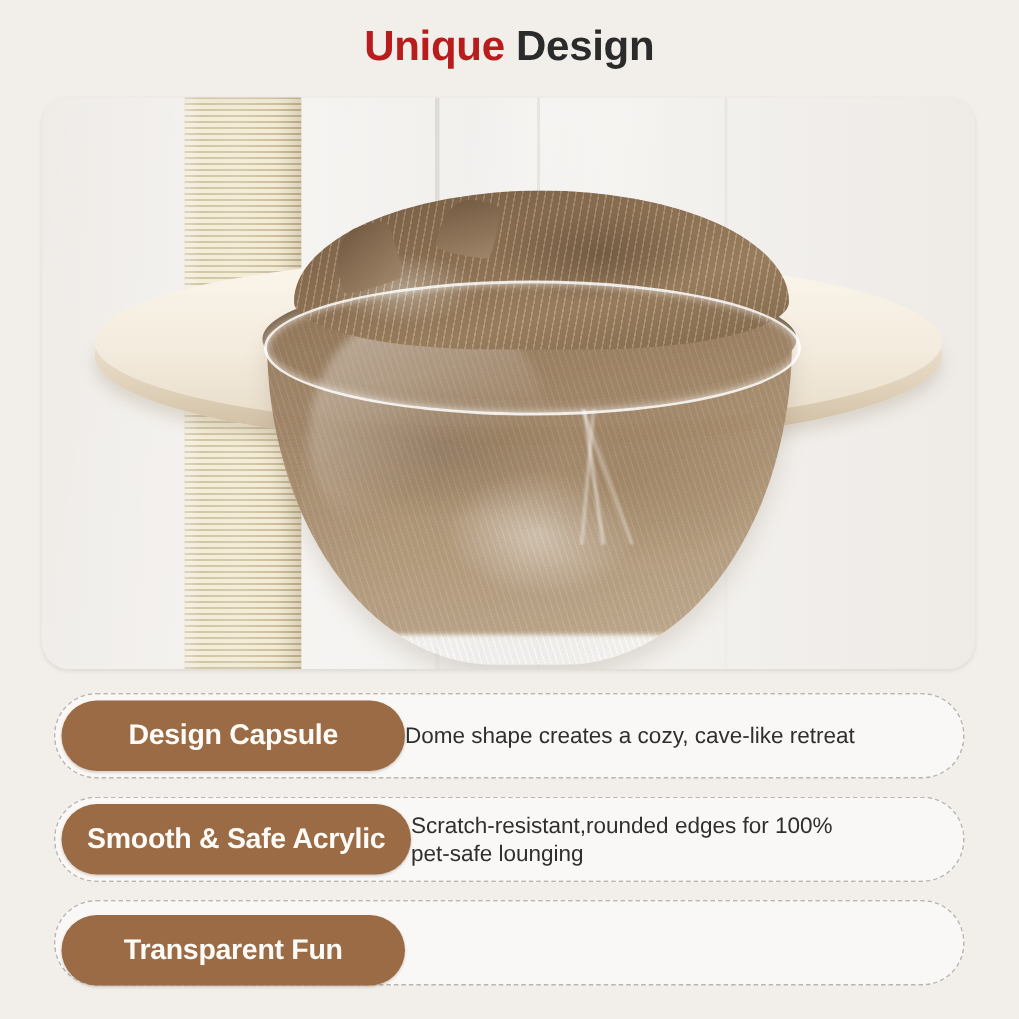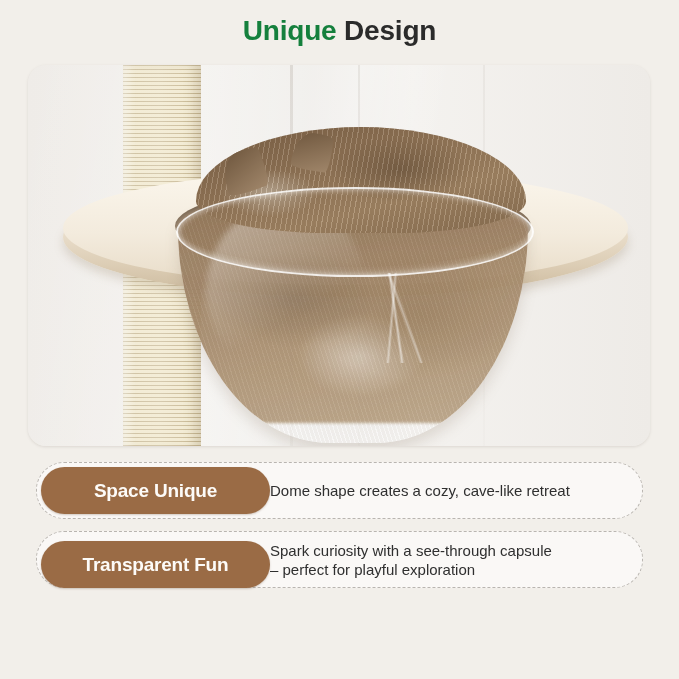--- a/index.html
+++ b/index.html
@@ -18,21 +18,21 @@
   
   .title {
     text-align: center;
     padding-top: 12px;
     font-size: 28px;
     font-weight: bold;
     letter-spacing: -0.2px;
     line-height: 38px;
     white-space: nowrap;
   }
-  .title .accent { color: #15803d; }
+  .title .accent { color: #b91c1c; }
   .title .dark { color: #2b2b2b; }
 
   
   .photo-wrap {
     position: absolute;
     left: 28px;
     top: 65px;
     width: 622px;
     height: 381px;
     border-radius: 18px;
@@ -321,21 +321,24 @@
       <div class="ear ear-r"></div>
       <div class="tail"></div>
     </div>
 
     <div class="dome-rim"></div>
   </div>
 </div>
 
 <div class="features">
   <div class="feature-row">
-    <div class="badge badge-1">Space Unique</div>
+    <div class="badge badge-1">Design Capsule</div>
     <div class="desc">Dome shape creates a cozy, cave-like retreat</div>
   </div>
   <div class="feature-row">
+    <div class="badge badge-2">Smooth &amp; Safe Acrylic</div>
+    <div class="desc">Scratch-resistant,rounded edges for 100%
+pet-safe lounging</div>
+  </div>
+  <div class="feature-row">
     <div class="badge badge-3">Transparent Fun</div>
-    <div class="desc">Spark curiosity with a see-through capsule
-– perfect for playful exploration</div>
   </div>
 </div>
 
 </body></html>

